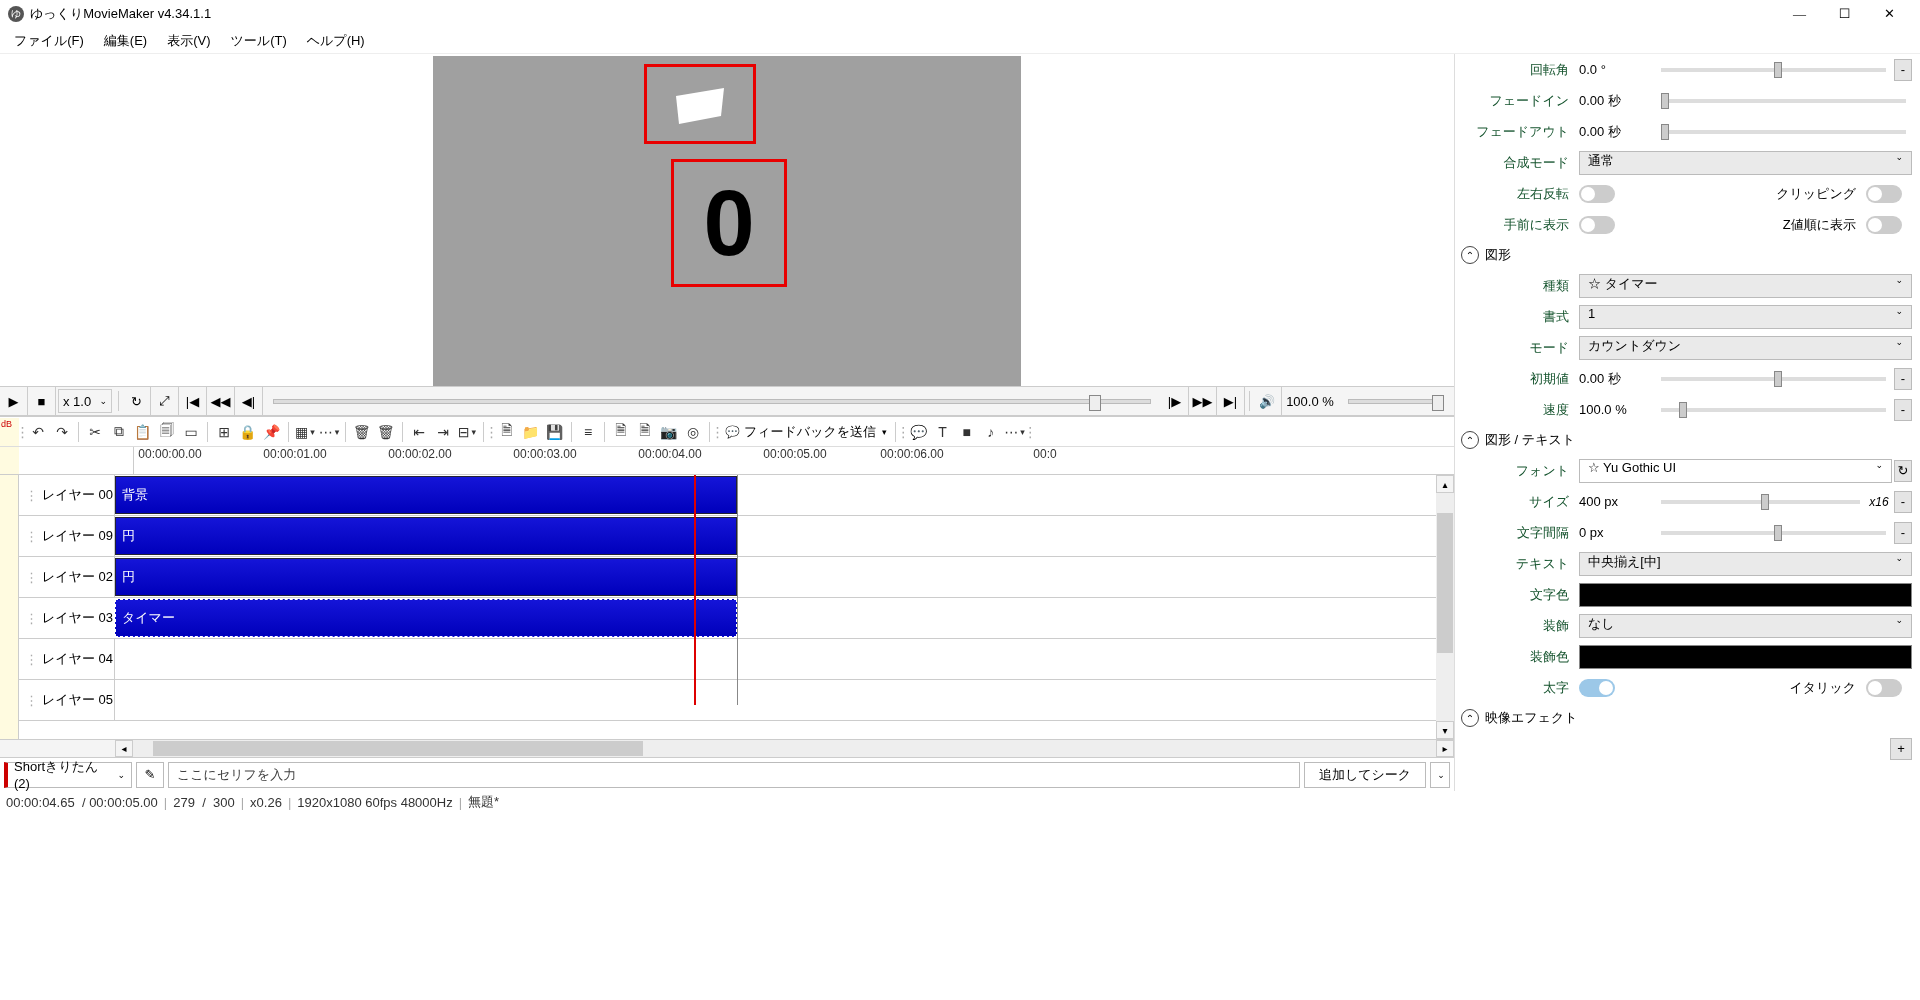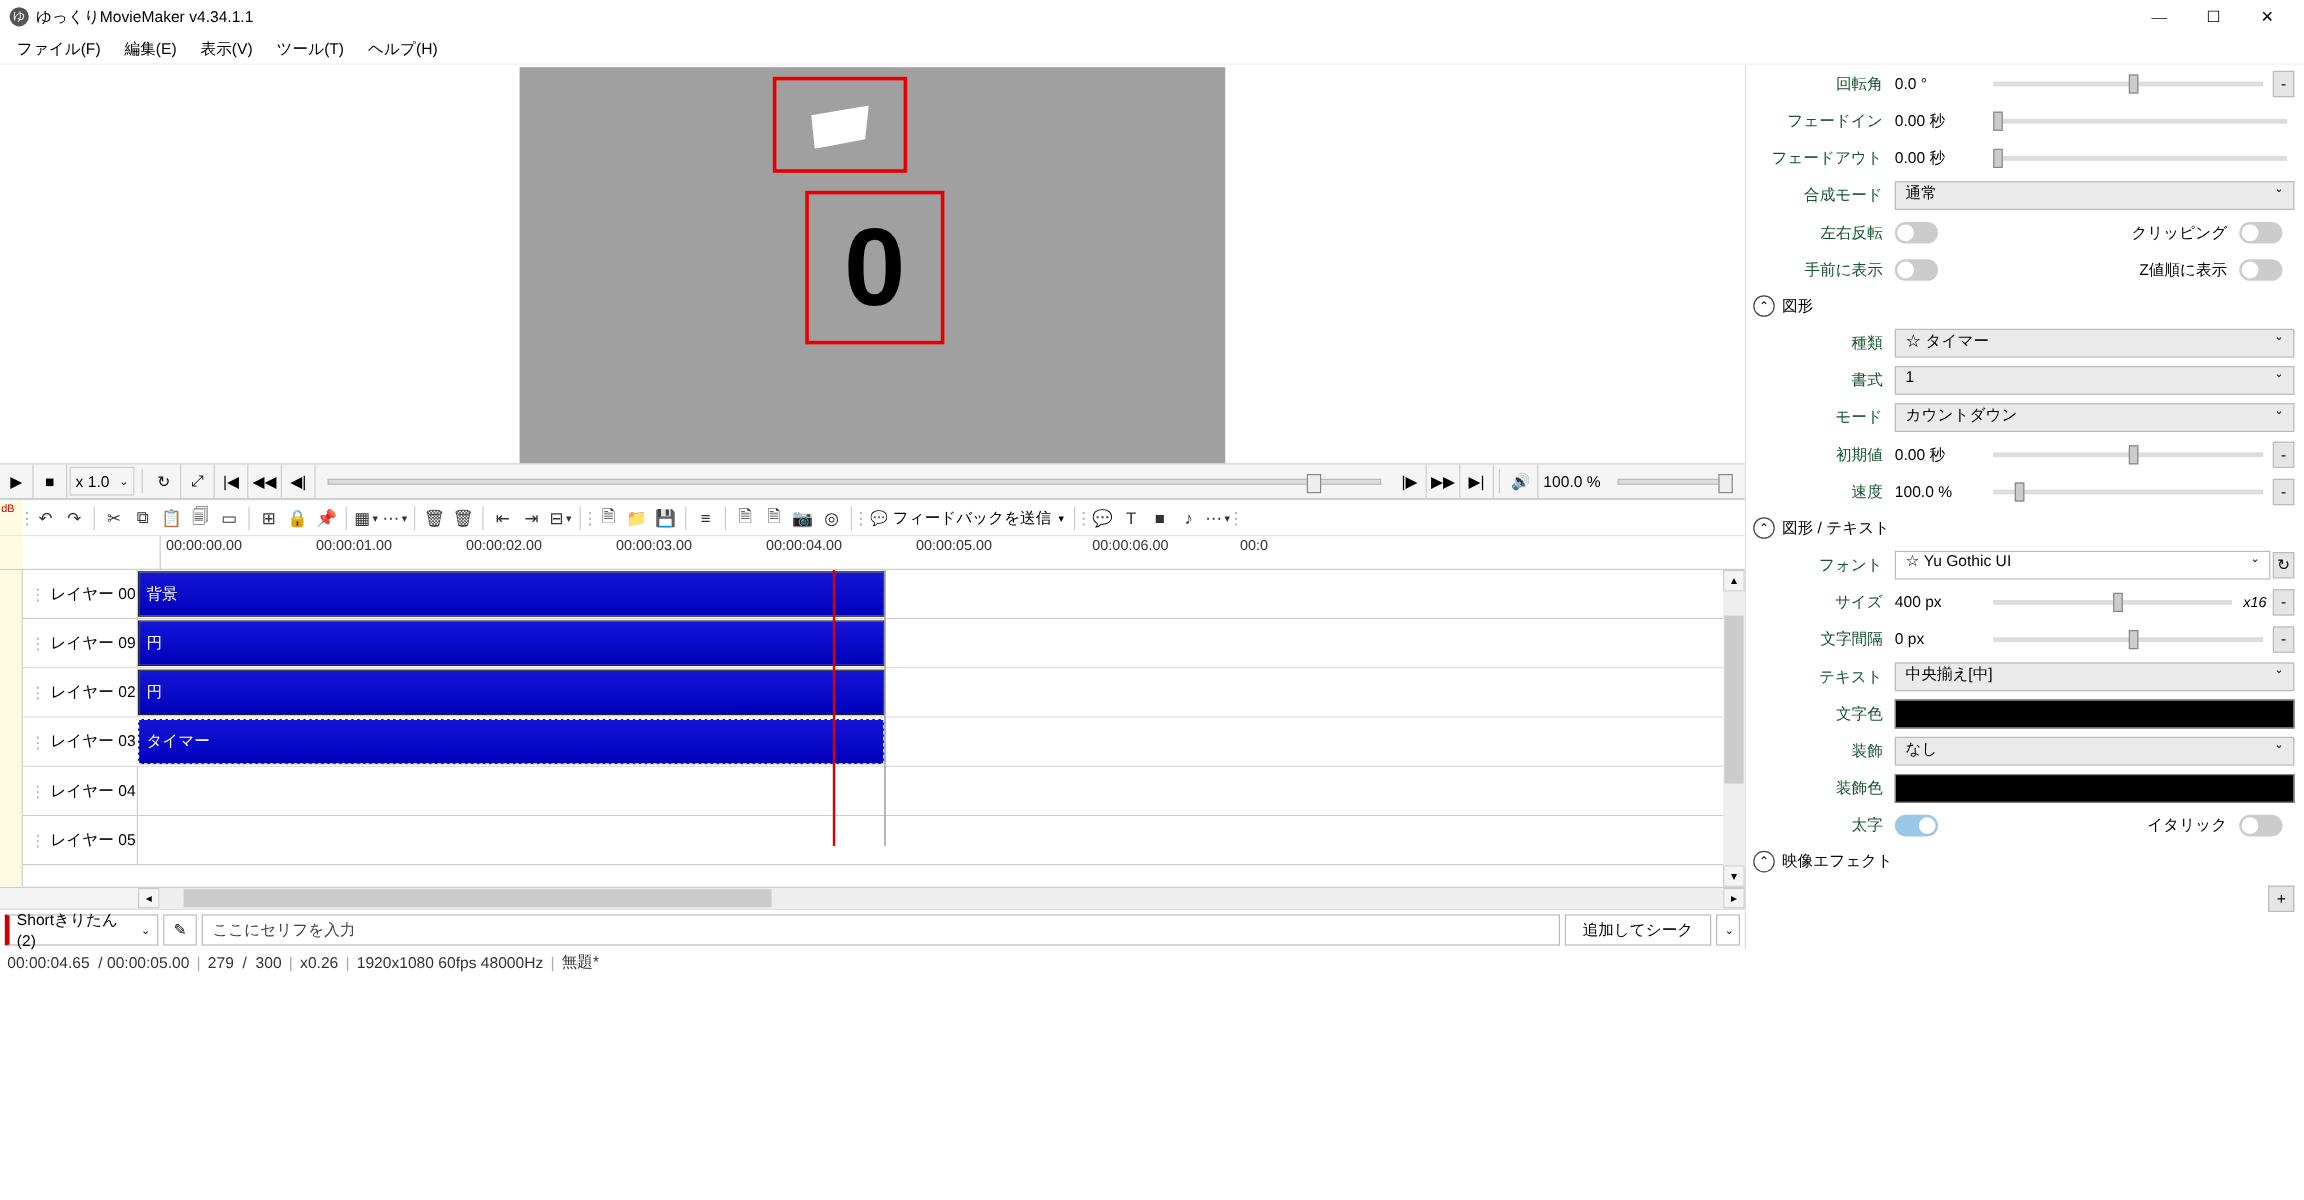--- a/index.html
+++ b/index.html
@@ -194,21 +194,21 @@
       <div class="ruler">
         <div class="dbcol" style="border:none;"></div>
         <div class="lhead"></div>
         <div class="ticks" id="ruler-ticks">
             <div class="tick" style="left: 36px;">00:00:00.00</div>
             <div class="tick" style="left: 161px;">00:00:01.00</div>
             <div class="tick" style="left: 286px;">00:00:02.00</div>
             <div class="tick" style="left: 411px;">00:00:03.00</div>
             <div class="tick" style="left: 536px;">00:00:04.00</div>
             <div class="tick" style="left: 661px;">00:00:05.00</div>
-            <div class="tick" style="left: 808px;">00:00:06.00</div>
+            <div class="tick" style="left: 778px;">00:00:06.00</div>
             <div class="tick" style="left: 911px;">00:0</div>
           </div>
       </div>
       <div class="tracks">
         <div class="dbcol"></div>
         <div class="tracksmain" id="tracks-main">
           <div class="playhead" style="left:675px;"></div>
           <div class="playhead2" style="left:718px;"></div>
         <div class="trow">
               <div class="lname">

